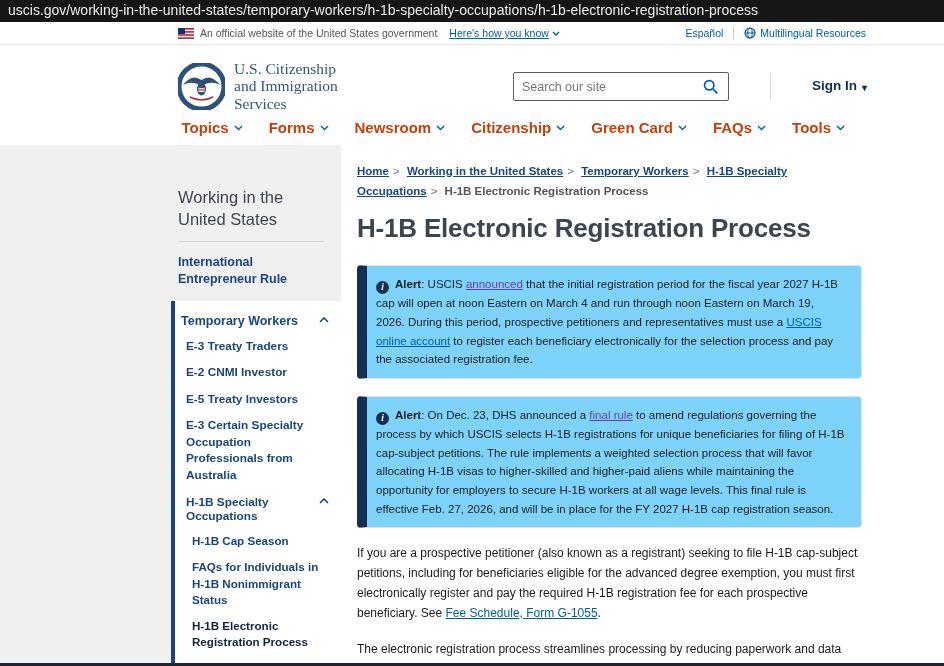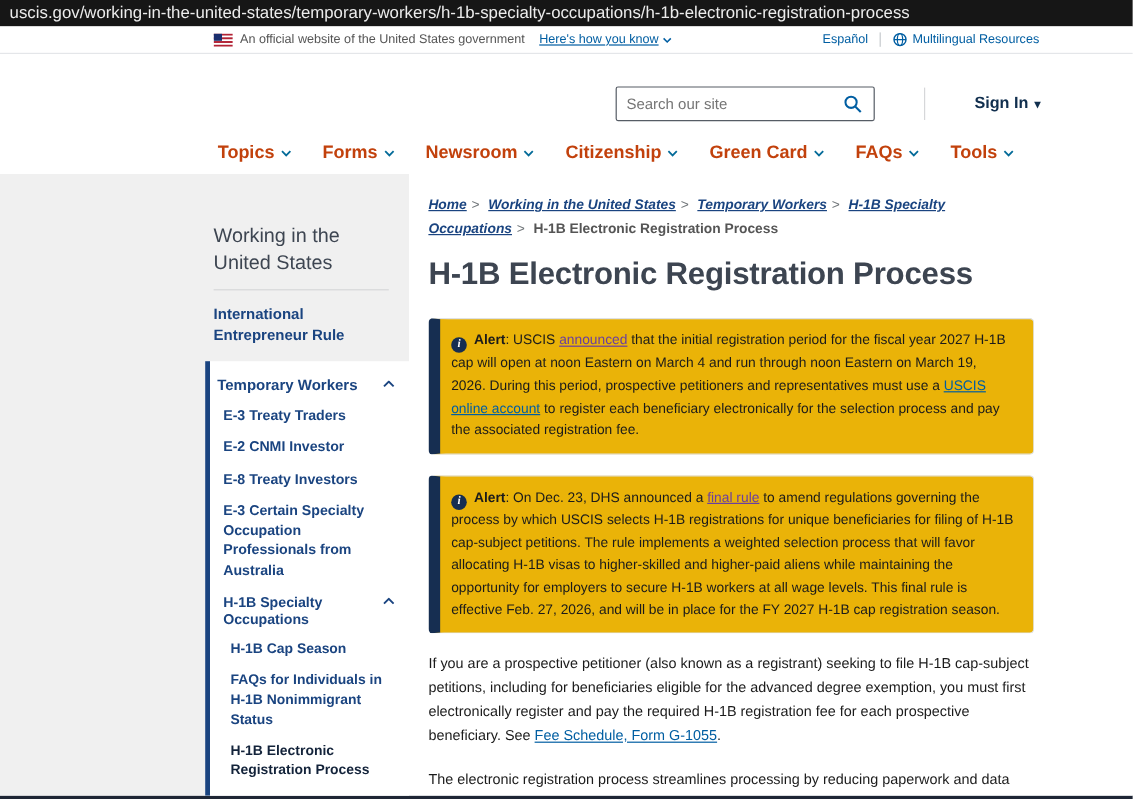--- a/index.html
+++ b/index.html
@@ -62,29 +62,29 @@
              align-items: flex-start; font-size: 11.8px; font-weight: 600; color: #1a4480;
              cursor: pointer; }
   .sub-link { margin: 10px 4px 0 11px; font-size: 11.6px; font-weight: 600; color: #1a4480;
               line-height: 1.4; cursor: pointer; }
   .sub-link.current { color: #13233a; font-weight: 700; }
   .chev-up { flex: 0 0 auto; margin-top: 3px; }
 
   .content-col { flex: 1; background: #fff; padding: 16px 0 0 16px; overflow: hidden; }
   .content-inner { width: 505px; }
   .breadcrumb { font-size: 11.5px; line-height: 1.75; color: #1b1b1b; }
-  .crumb-link { color: #1a4480; text-decoration: underline; font-weight: 600; cursor: pointer; font-style: italic; }
+  .crumb-link { color: #1a4480; text-decoration: underline; font-weight: 600; cursor: pointer; }
   .crumb-sep { color: #71767a; margin: 0 4px; }
   .crumb-current { color: #555; font-weight: 600; }
   .page-title { margin-top: 12px; font-size: 26px; font-weight: 700; color: #3d4551;
                 letter-spacing: -0.2px; }
 
   .alert { margin-top: 21px; border: 1px solid #dfe1e2; border-left: 10px solid #162e51;
            border-radius: 4px; padding: 9px 16px 9px 9px; font-size: 11.5px;
-           line-height: 1.62; color: #1b1b1b; background: #eab308; }
+           line-height: 1.62; color: #1b1b1b; background: #7dd3fc; }
   .alert.second { margin-top: 17px; }
   .alert-icon { display: inline-flex; width: 13px; height: 13px; border-radius: 50%;
                 background: #162e51; color: #fff; font-size: 9.5px; font-weight: bold;
                 align-items: center; justify-content: center; vertical-align: -2px;
                 margin-right: 6px; font-family: "Liberation Serif", serif; font-style: italic; }
   .alert b { font-weight: bold; }
   a.body-link { color: #005ea2; text-decoration: underline; cursor: pointer; }
   a.visited-link { color: #6a3fa0; text-decoration: underline; cursor: pointer; }
 
   .para { margin-top: 16px; font-size: 12px; line-height: 1.66; color: #1b1b1b; }
@@ -126,20 +126,37 @@
         <circle cx="6" cy="6" r="5" fill="none" stroke="#005ea2" stroke-width="1.2"></circle>
         <ellipse cx="6" cy="6" rx="2.2" ry="5" fill="none" stroke="#005ea2" stroke-width="1"></ellipse>
         <line x1="1" y1="6" x2="11" y2="6" stroke="#005ea2" stroke-width="1"></line>
       </svg>
       <span>Multilingual Resources</span>
     </a>
   </div>
 </div>
 
 <div class="header">
+  <div class="logo">
+    <svg width="47" height="47" viewBox="0 0 47 47">
+      <circle cx="23.5" cy="23.5" r="22.5" fill="#fff" stroke="#2d5277" stroke-width="5"></circle>
+      <circle cx="23.5" cy="23.5" r="16.5" fill="#fff"></circle>
+      <path d="M5 22 Q14 10 23.5 17 Q33 10 42 22 Q33 17 23.5 23 Q14 17 5 22" fill="#2d5277"></path>
+      <ellipse cx="23.5" cy="26" rx="4.5" ry="6.5" fill="#2d5277"></ellipse>
+      <rect x="20.5" y="24" width="6" height="5" fill="#fff"></rect>
+      <rect x="20.5" y="24" width="6" height="1.2" fill="#b22234"></rect>
+      <rect x="20.5" y="26.4" width="6" height="1.2" fill="#b22234"></rect>
+      <path d="M12 34 Q23.5 40 35 34" fill="none" stroke="#b22234" stroke-width="1.6"></path>
+    </svg>
+    <div class="logo-text">
+      <div>U.S. Citizenship</div>
+      <div>and Immigration</div>
+      <div>Services</div>
+    </div>
+  </div>
 
   <div class="search">
     <input type="text" placeholder="Search our site" style="">
     <button class="search-btn">
       <svg width="17" height="17" viewBox="0 0 20 20">
         <circle cx="8.5" cy="8.5" r="5.5" fill="none" stroke="#005ea2" stroke-width="2"></circle>
         <line x1="12.8" y1="12.8" x2="18" y2="18" stroke="#005ea2" stroke-width="2"></line>
       </svg>
     </button>
   </div>
@@ -206,21 +223,21 @@
     <div class="side-panel">
       <div class="panel-row">
         <span>Temporary Workers</span>
         <svg class="chev-up" width="10" height="6" viewBox="0 0 10 6">
           <path d="M1 5l4-4 4 4" fill="none" stroke="#1a4480" stroke-width="1.6"></path>
         </svg>
       </div>
 
       <div class="p-link">E-3 Treaty Traders</div>
       <div class="p-link">E-2 CNMI Investor</div>
-      <div class="p-link">E-8 Treaty Investors</div>
+      <div class="p-link">E-5 Treaty Investors</div>
       <div class="p-link">E-3 Certain Specialty Occupation Professionals from Australia</div>
 
       <div class="h1b-row">
         <span>H-1B Specialty Occupations</span>
         <svg class="chev-up" width="10" height="6" viewBox="0 0 10 6">
           <path d="M1 5l4-4 4 4" fill="none" stroke="#1a4480" stroke-width="1.6"></path>
         </svg>
       </div>
 
       <div class="sub-link">H-1B Cap Season</div>

